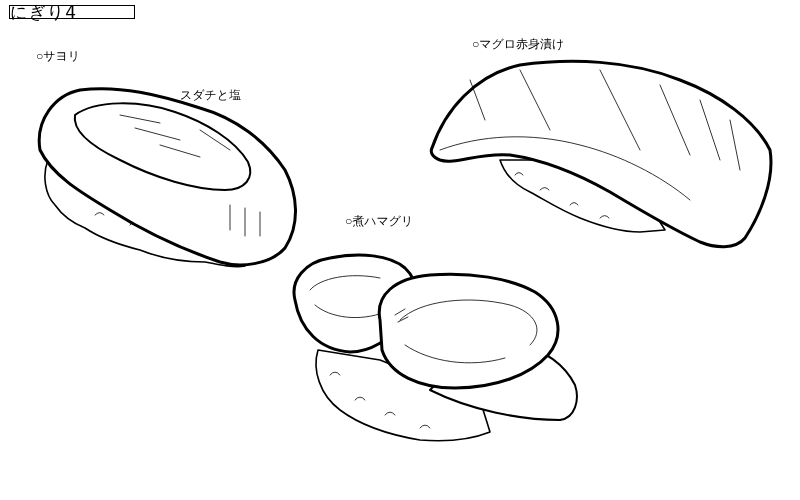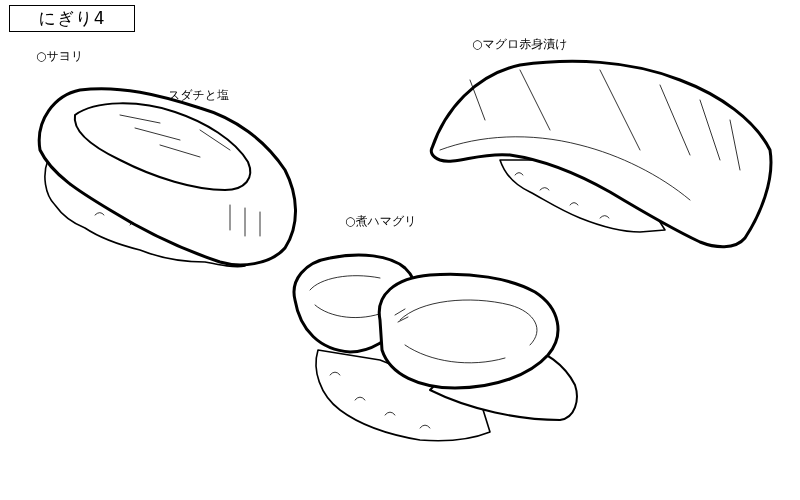--- a/index.html
+++ b/index.html
@@ -1,38 +1,38 @@
 <!DOCTYPE html>
 <html><head>
   <meta charset="utf-8">
   <style>
     html, body { margin: 0; padding: 0; background: #ffffff; }
     body { width: 800px; height: 500px; position: relative; overflow: hidden;
            font-family: "DejaVu Sans", sans-serif; color: #000; }
-    .title-box { position: absolute; left: 9px; top: 5px; width: 126px; height: 27px;
+    .title-box { position: absolute; left: 9px; top: 5px; width: 126px; height: 14px;
                  border: 1.5px solid #000; box-sizing: border-box;
-                 display: flex; align-items: center; justify-content: center;
+                 display: flex; align-items: center; justify-content: flex-start;
                  font-size: 17px; letter-spacing: 1px; }
-    .label { position: absolute; font-size: 12px; white-space: nowrap; }
+    .label { position: absolute; font-size: 12px; white-space: nowrap; font-family: Liberation Mono, monospace; }
     svg.drawing { position: absolute; left: 0; top: 0; }
     .ink { fill: #fff; stroke: #000; stroke-linejoin: round; stroke-linecap: round; }
     .thick { stroke-width: 3; }
     .mid { stroke-width: 2; }
     .thin { fill: none; stroke: #000; stroke-width: 0.8; stroke-linecap: round; }
     .rice { fill: #fff; stroke: #000; stroke-width: 1.6; stroke-linejoin: round; }
   </style>
 </head>
 <body>
 
 <div class="title-box">
   <span>にぎり4</span>
 </div>
 
 <span class="label" style="left:36px; top:48px;">○サヨリ</span>
-<span class="label" style="left:168px; top:87px;">スダチと塩</span>
+<span class="label" style="left:180px; top:87px;">スダチと塩</span>
 <span class="label" style="left:472px; top:36px;">○マグロ赤身漬け</span>
 <span class="label" style="left:345px; top:213px;">○煮ハマグリ</span>
 
 <svg class="drawing" width="800" height="500" viewBox="0 0 800 500">
 
   <g>
     <path class="rice" d="M48,160 C42,175 45,195 55,205 C62,215 70,222 85,228 C100,238 120,245 140,250
          C160,258 185,262 205,262 C220,265 235,268 245,266 L240,240 L120,190 Z"></path>
     <path class="thin" d="M70,185 q4,-4 8,0 M95,215 q5,-5 9,0 M130,225 q4,-6 9,-1 M160,238 q5,-5 9,0 M190,250 q4,-5 8,0"></path>
     <path class="ink thick" d="M40,150 C35,120 55,95 80,90 C120,85 160,95 200,108 C235,118 265,140 285,170

